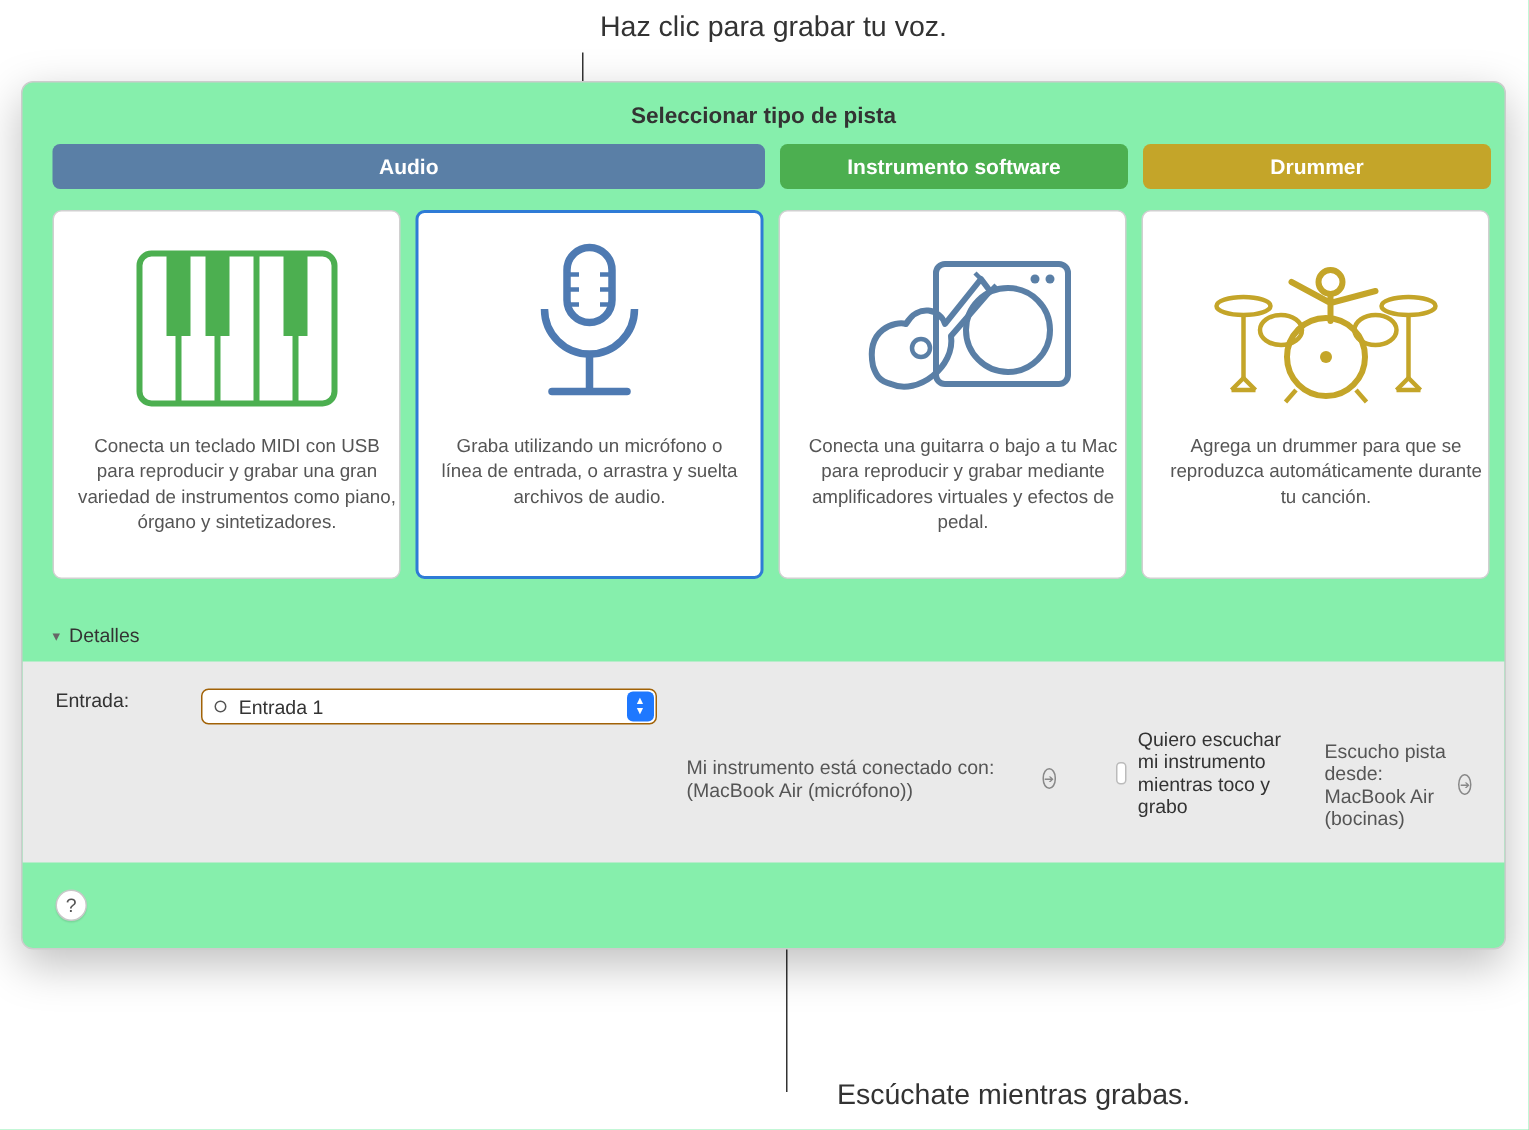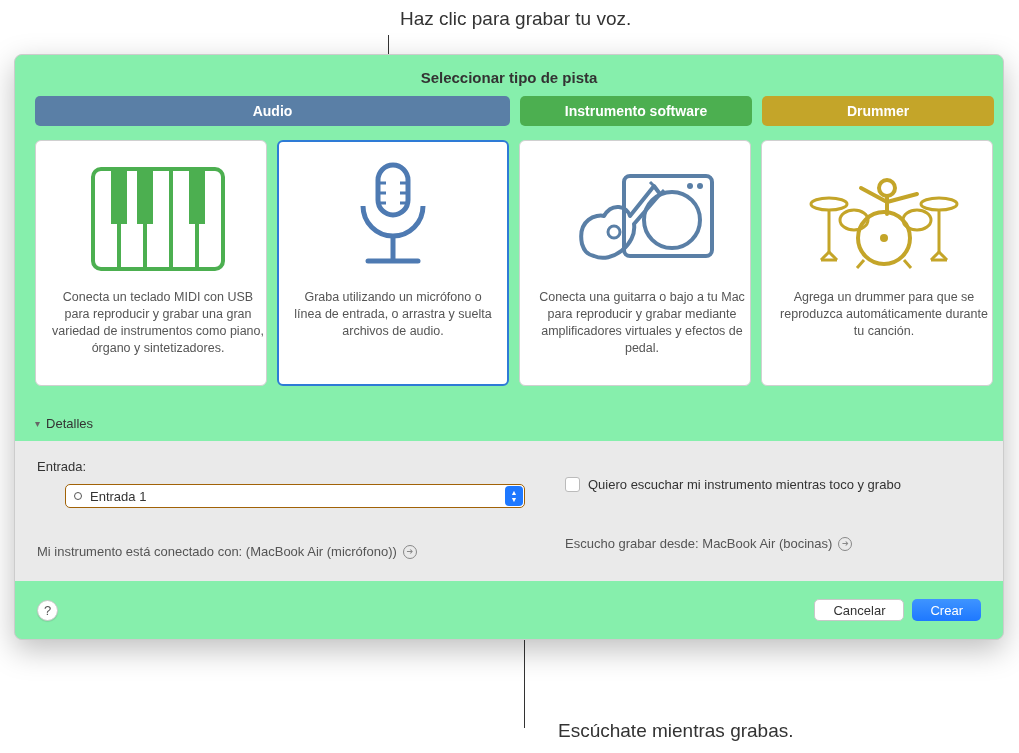--- a/index.html
+++ b/index.html
@@ -131,22 +131,23 @@
     flex-direction: column;
     gap: 14px;
   }
   .details-grid {
     display: flex;
     gap: 40px;
   }
   .details-col {
     flex: 1;
     display: flex;
-    flex-direction: column;
-    gap: 10px;
+    flex-direction: row;
+    gap: 20px;
+    justify-content: flex-end;
   }
   .label-text {
     font-size: 13px;
     color: #333;
   }
   .select-fake {
     height: 24px;
     background: #fff;
     border: 1px solid #a16207;
     border-radius: 5px;
@@ -385,28 +386,24 @@
           <span>Mi instrumento está conectado con: (MacBook Air (micrófono))</span>
           <div class="arrow-circle">➔</div>
         </div>
       </div>
       <div class="details-col">
         <div class="checkbox-row">
           <div class="checkbox-box"></div>
           <span>Quiero escuchar mi instrumento mientras toco y grabo</span>
         </div>
         <div class="device-row" style="margin-top:34px">
-          <span>Escucho grabar desde: MacBook Air (bocinas)</span>
+          <span>Escucho pista desde: MacBook Air (bocinas)</span>
           <div class="arrow-circle">➔</div>
         </div>
       </div>
     </div>
   </div>
 
   <div class="footer">
     <div class="help-btn">?</div>
-    <div class="footer-btns">
-      <div class="btn btn-secondary">Cancelar</div>
-      <div class="btn btn-primary">Crear</div>
-    </div>
   </div>
 
 </div>
 
 </body></html>

